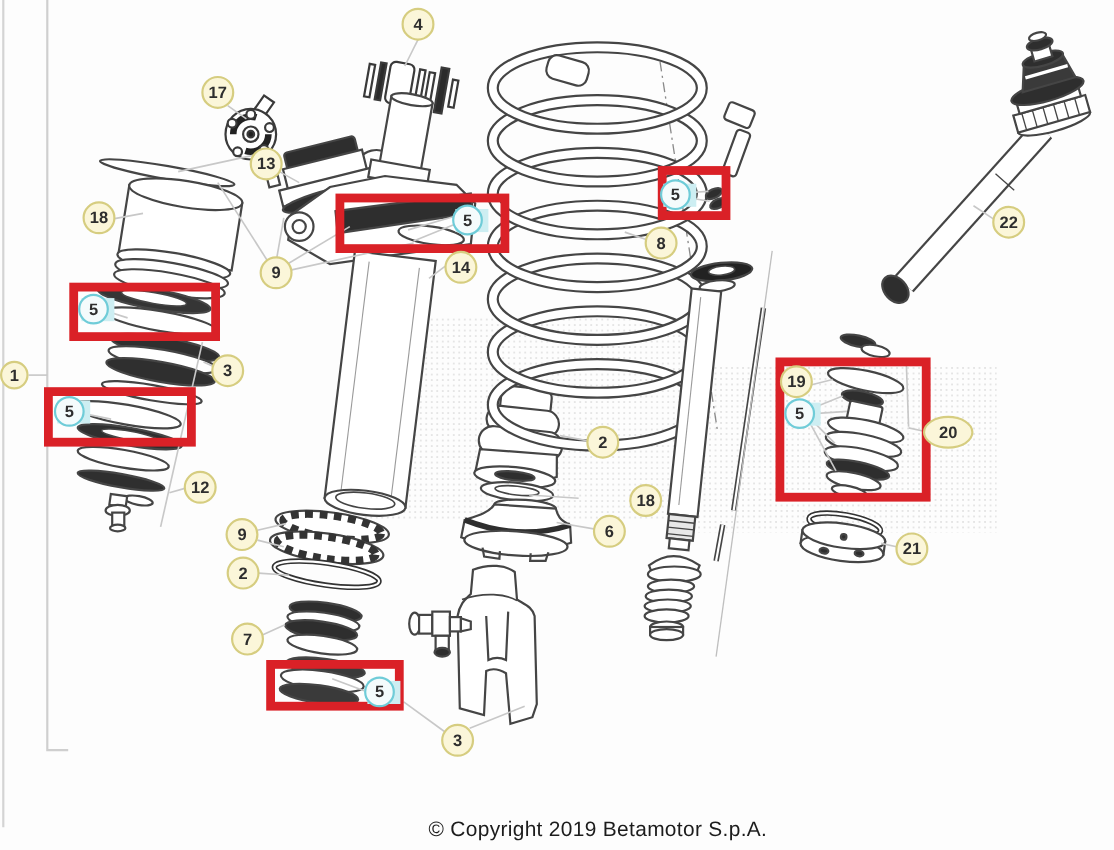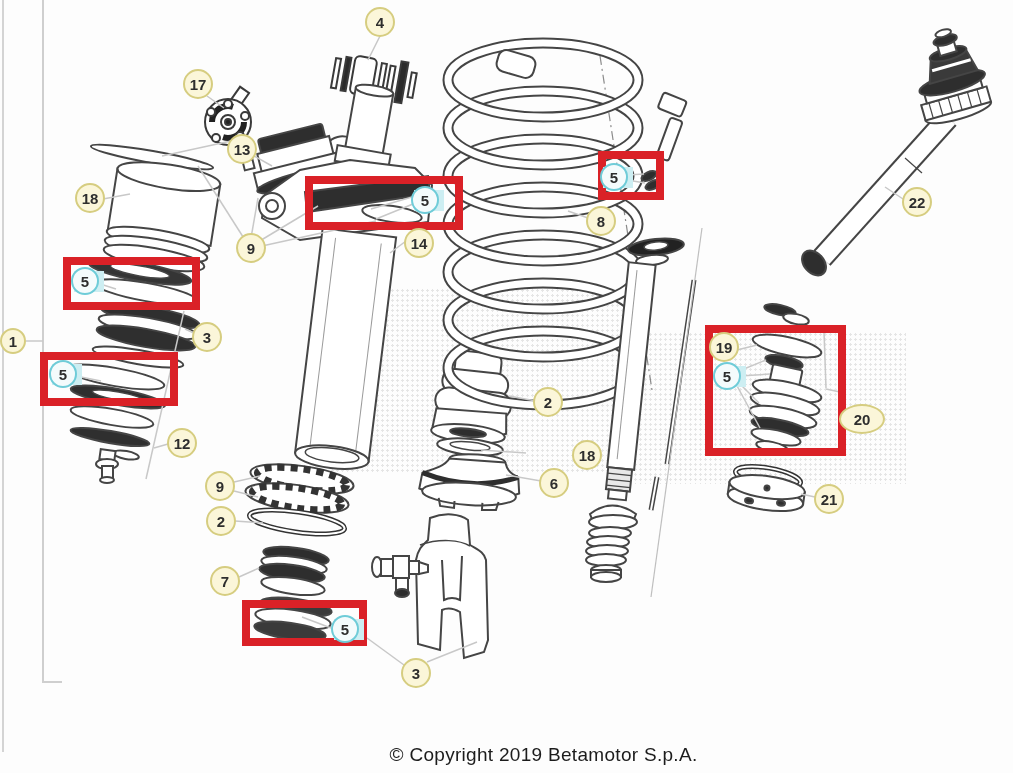--- a/index.html
+++ b/index.html
@@ -339,21 +339,21 @@
       <div class="badge yellow" style="left: 167px; top: 428px; width: 30px; height: 30px; text-align: center;">12</div>
       <div class="badge yellow" style="left: 205px; top: 471px; width: 30px; height: 30px;">9</div>
       <div class="badge yellow" style="left: 206px; top: 506px; width: 30px; height: 30px;">2</div>
       <div class="badge yellow" style="left: 210px; top: 566px; width: 30px; height: 30px;">7</div>
       <div class="badge yellow" style="left: 401px; top: 658px; width: 30px; height: 30px;">3</div>
       <div class="badge yellow" style="left: 533px; top: 387px; width: 30px; height: 30px;">2</div>
       <div class="badge yellow" style="left: 524px; top: 440px; width: 30px; height: 30px; margin-left: 48px;">18</div>
       <div class="badge yellow" style="left: 539px; top: 468px; width: 30px; height: 30px;">6</div>
       <div class="badge yellow" style="left: 586px; top: 206px; width: 30px; height: 30px;">8</div>
       <div class="badge yellow" style="left: 709px; top: 332px; width: 30px; height: 30px;">19</div>
-      <div class="badge yellow" style="left: 839px; top: 378px; width: 46px; height: 30px; margin-top: 26px;">20</div>
+      <div class="badge yellow" style="left: 839px; top: 378px; width: 46px; height: 30px;">20</div>
       <div class="badge yellow" style="left: 814px; top: 484px; width: 30px; height: 30px;">21</div>
       <div class="badge yellow" style="left: 902px; top: 187px; width: 30px; height: 30px;">22</div>
       <div class="halo" style="left: 74px; top: 271px; width: 30px; height: 21px; background: rgb(205, 238, 242);"></div>
       <div class="badge cyan" style="left: 71px; top: 267px; width: 28px; height: 28px;">5</div>
       <div class="halo" style="left: 52px; top: 364px; width: 30px; height: 21px; background: rgb(205, 238, 242);"></div>
       <div class="badge cyan" style="left: 49px; top: 360px; width: 28px; height: 28px;">5</div>
       <div class="halo" style="left: 414px; top: 190px; width: 30px; height: 21px; background: rgb(205, 238, 242);"></div>
       <div class="badge cyan" style="left: 411px; top: 186px; width: 28px; height: 28px;">5</div>
       <div class="halo" style="left: 603px; top: 167px; width: 30px; height: 21px; background: rgb(205, 238, 242);"></div>
       <div class="badge cyan" style="left: 600px; top: 163px; width: 28px; height: 28px;">5</div>

